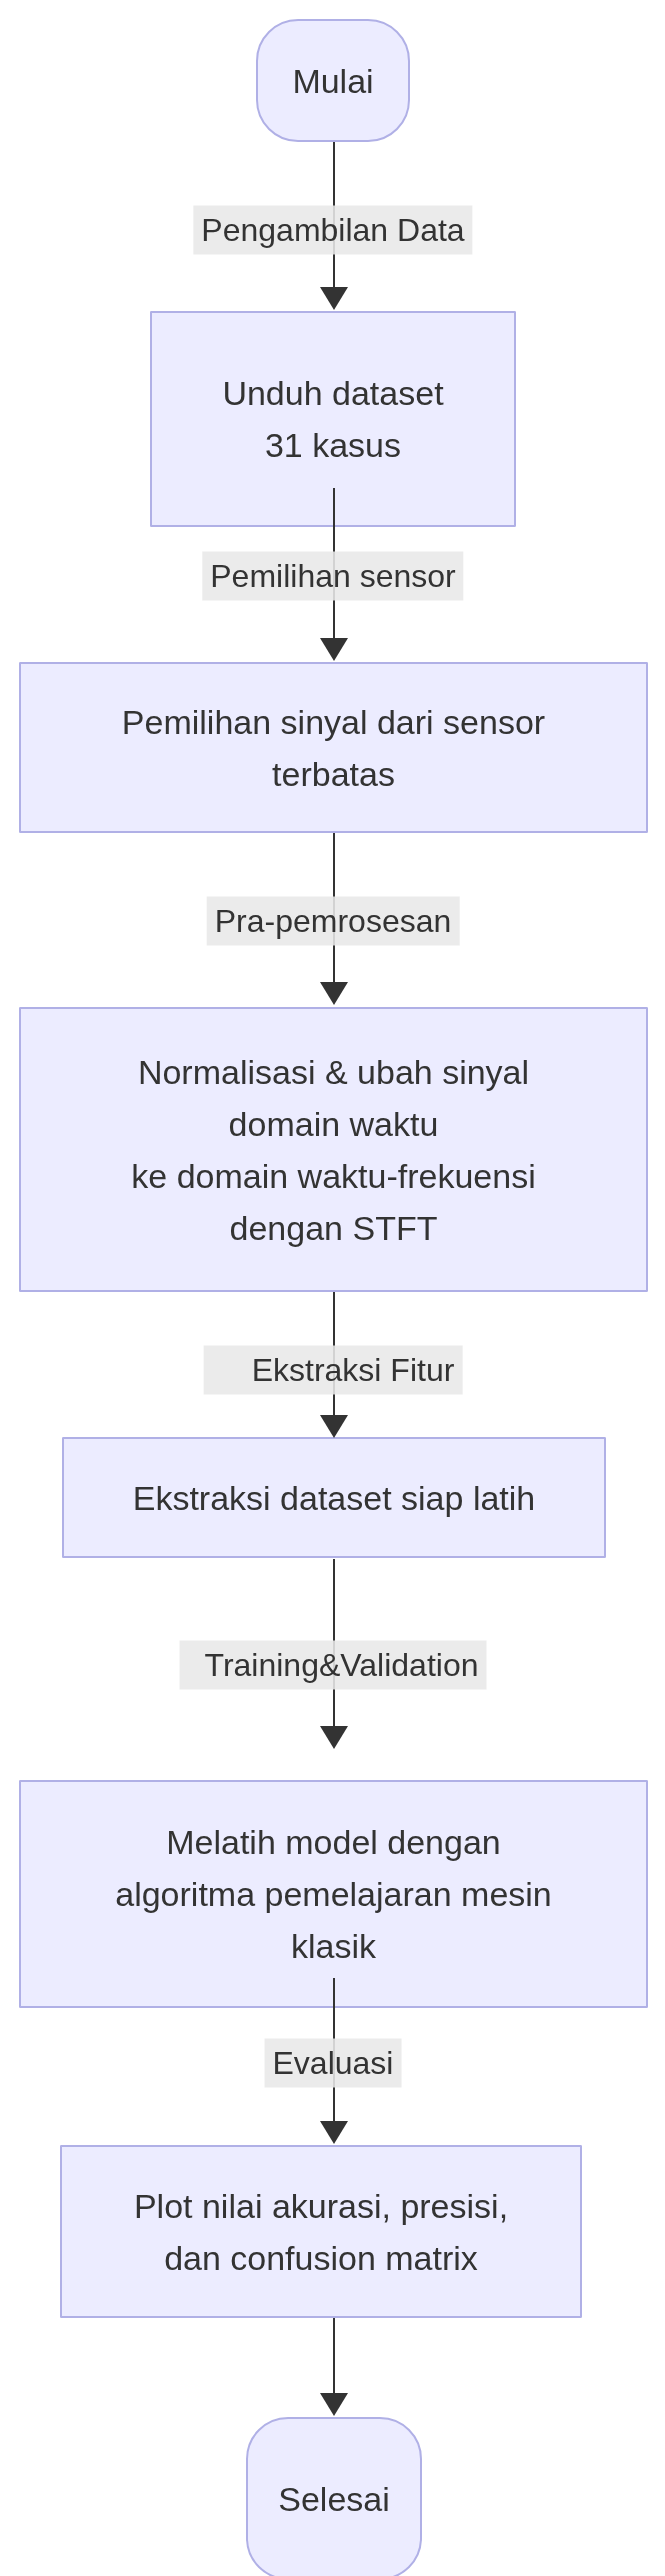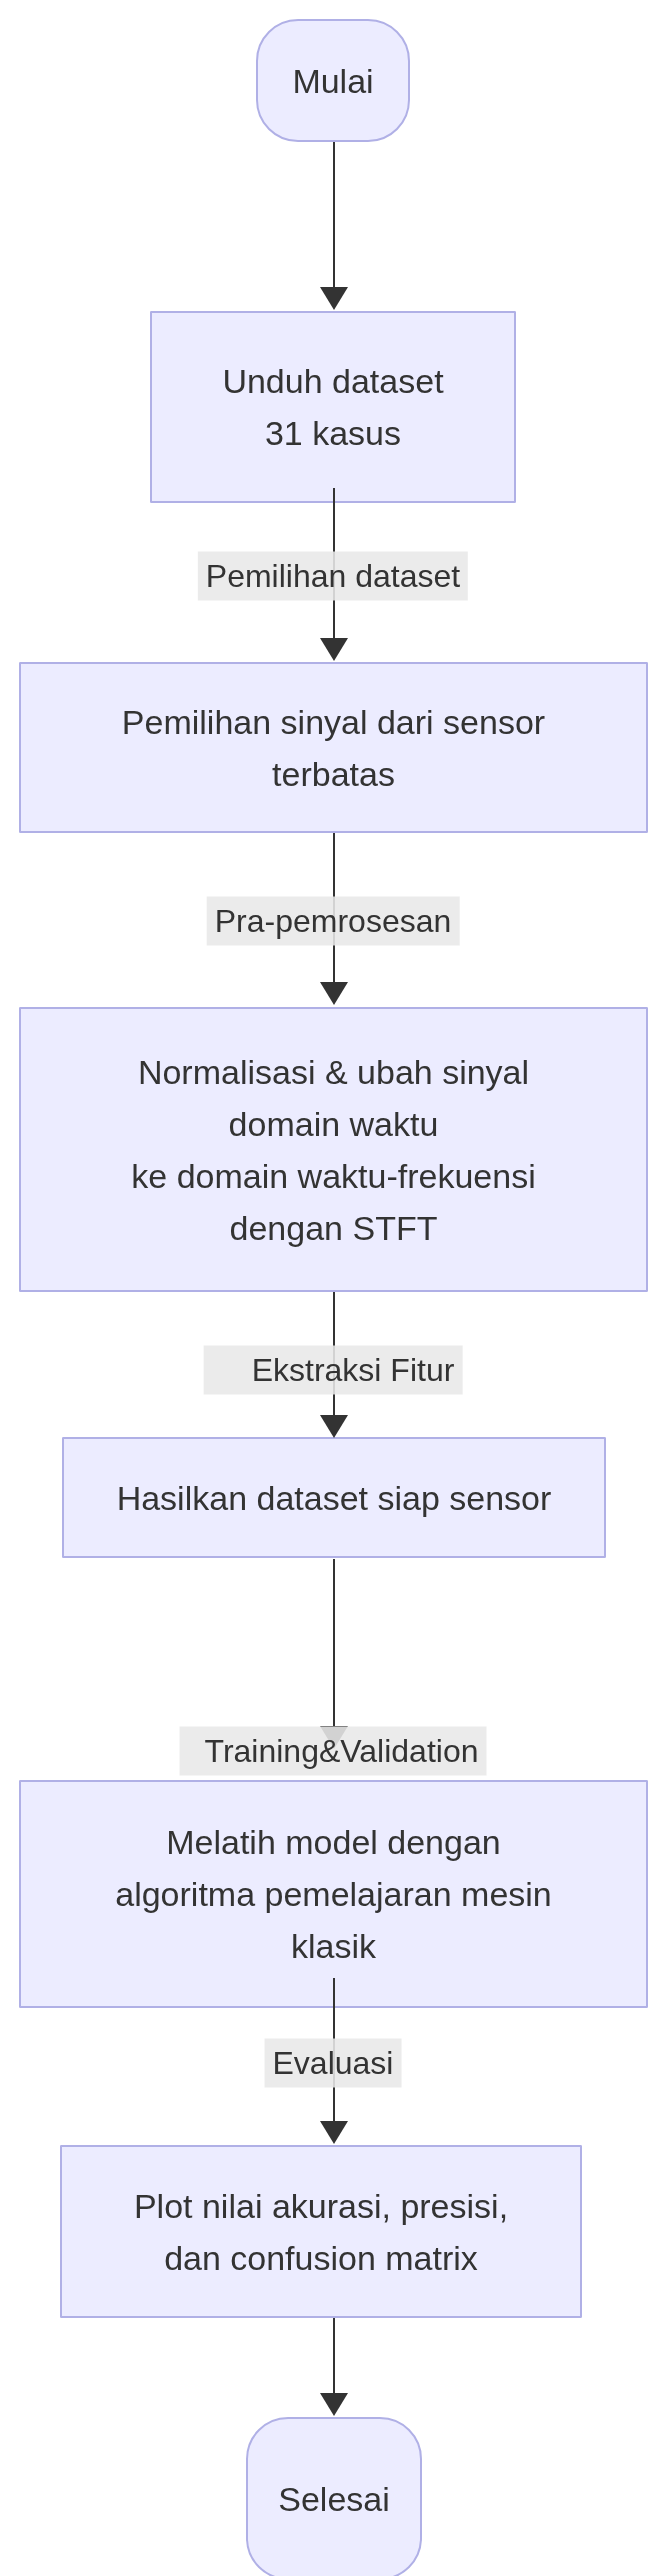--- a/index.html
+++ b/index.html
@@ -18,21 +18,21 @@
     display: flex; align-items: center; justify-content: center;
     text-align: center;
     color: #333333;
     font-size: 34px; line-height: 52px;
   }
   .node-label { white-space: pre-line; }
   .rect { border-radius: 1.3px; }
   .stadium { border-radius: 42px; border-width: 2.7px; }
 
   .n1 { left: 256px; top: 19px;   width: 154px; height: 123px; }
-  .n2 { left: 150px; top: 311px;  width: 366px; height: 192px; }
+  .n2 { left: 150px; top: 311px;  width: 366px; height: 216px; }
   .n3 { left: 19px;  top: 662px;  width: 629px; height: 171px; }
   .n4 { left: 19px;  top: 1007px; width: 629px; height: 285px; }
   .n5 { left: 62px;  top: 1437px; width: 544px; height: 121px; }
   .n6 { left: 19px;  top: 1750px; width: 629px; height: 228px; margin-top: 30px; }
   .n7 { left: 60px; top: 2145px; width: 522px; height: 173px; }
   .n8 { left: 246px; top: 2417px; width: 176px; height: 163px; }
 
   
   .edge { position: absolute; left: 319px; width: 29.5px; }
   .edge .line {
@@ -64,21 +64,21 @@
     color: #333333;
     font-size: 32px; line-height: 41px;
     padding: 4px 8px;
     white-space: nowrap;
     z-index: 2;
   }
   .l1 { top: 230px; }
   .l2 { top: 576px; }
   .l3 { top: 921px; }
   .l4 { top: 1370px; padding-left: 48px; }
-  .l5 { top: 1751px; padding-left: 25px; }
+  .l5 { top: 1665px; padding-left: 25px; }
   .l6 { top: 2063px; }
 </style>
 </head>
 <body>
 
 <div class="diagram">
 
   <div class="node stadium n1">
     <span class="node-label">Mulai</span>
   </div>
@@ -94,21 +94,21 @@
   </div>
 
   <div class="node rect n4">
     <span class="node-label">Normalisasi &amp; ubah sinyal
 domain waktu
 ke domain waktu-frekuensi
 dengan STFT</span>
   </div>
 
   <div class="node rect n5">
-    <span class="node-label">Hasilkan dataset siap sensor</span>
+    <span class="node-label">Ekstraksi dataset siap latih</span>
   </div>
 
   <div class="node rect n6">
     <span class="node-label">Melatih model dengan
 algoritma pemelajaran mesin
 klasik</span>
   </div>
 
   <div class="node rect n7">
     <span class="node-label">Plot nilai akurasi, presisi,
@@ -141,20 +141,21 @@
   </div>
   <div class="edge e6">
     <div class="line"></div>
     <div class="head"></div>
   </div>
   <div class="edge e7">
     <div class="line"></div>
     <div class="head"></div>
   </div>
 
-  <div class="elabel l2">Pemilihan dataset</div>
+  <div class="elabel l1">Pengambilan Data</div>
+  <div class="elabel l2">Pemilihan sensor</div>
   <div class="elabel l3">Pra-pemrosesan</div>
   <div class="elabel l4">Ekstraksi Fitur</div>
   <div class="elabel l5">Training&amp;Validation</div>
   <div class="elabel l6">Evaluasi</div>
 
 </div>
 
 
 </body></html>

